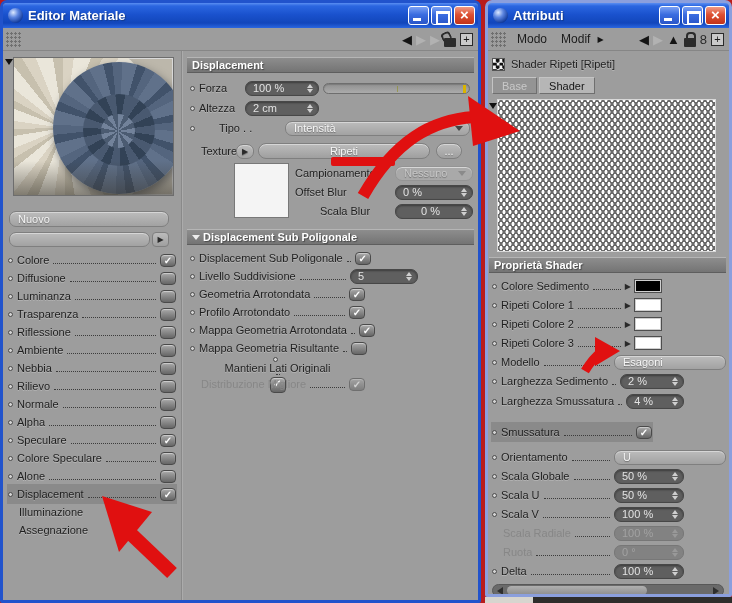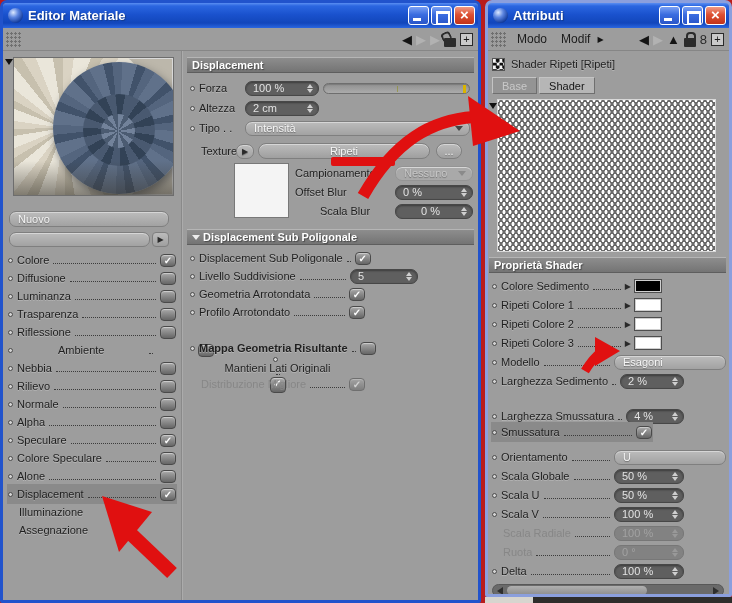--- a/index.html
+++ b/index.html
@@ -227,21 +227,21 @@
             <span class="rowlabel">Trasparenza</span>
             <span class="leader"></span>
             <span class="chk"></span>
           </div>
         <div class="row" style="top:272px;">
             <span class="bullet"></span>
             <span class="rowlabel">Riflessione</span>
             <span class="leader"></span>
             <span class="chk"></span>
           </div>
-        <div class="row" style="top:290px;gap:41px;">
+        <div class="row" style="top:290px;">
             <span class="bullet"></span>
             <span class="rowlabel">Ambiente</span>
             <span class="leader"></span>
             <span class="chk"></span>
           </div>
         <div class="row" style="top:308px;">
             <span class="bullet"></span>
             <span class="rowlabel">Nebbia</span>
             <span class="leader"></span>
             <span class="chk"></span>
@@ -315,21 +315,21 @@
 
         <div class="row" style="left:5px; top:48px; width:280px;">
           <span class="bullet"></span>
           <span class="rowlabel" style="width:46px;">Altezza</span>
           <div class="stepper" style="width:74px;">
               <span class="val">2 cm</span>
               <span class="spin"></span>
             </div>
         </div>
 
-        <div class="row" style="left:5px; top:68px; width:280px;">
+        <div class="row" style="left:5px; top:68px; width:280px;gap:20px;">
           <span class="bullet"></span>
           <span class="rowlabel" style="width:46px;">Tipo . .</span>
           <div class="ddl" style="flex:1;">
               <span class="val">Intensità</span>
               <span class="dda"></span>
             </div>
         </div>
 
         <div class="row" style="left:5px; top:91px; width:280px;">
           <span class="rowlabel" style="width:46px; padding-left:11px;">Texture</span>
@@ -389,21 +389,27 @@
             <span class="rowlabel">Geometria Arrotondata</span>
             <span class="leader"></span>
             <span class="chk on"></span>
           </div>
         <div class="row" style="left:5px; top:252px; width:175px;">
             <span class="bullet"></span>
             <span class="rowlabel">Profilo Arrotondato</span>
             <span class="leader"></span>
             <span class="chk on"></span>
           </div>
-        <div class="row" style="left:5px; top:288px; width:175px;font-weight:bold;">
+        <div class="row" style="left:5px; top:270px; width:175px;">
+            <span class="bullet"></span>
+            <span class="rowlabel">Mappa Geometria Arrotondata</span>
+            <span class="leader"></span>
+            <span class="chk on"></span>
+          </div>
+        <div class="row" style="left:5px; top:288px; width:175px;">
             <span class="bullet"></span>
             <span class="rowlabel">Mappa Geometria Risultante</span>
             <span class="leader"></span>
             <span class="chk"></span>
           </div>
         <div class="row" style="left:5px; top:306px; width:175px;flex-direction:column;">
             <span class="bullet"></span>
             <span class="rowlabel">Mantieni Lati Originali</span>
             <span class="leader"></span>
             <span class="chk on"></span>
@@ -501,21 +507,21 @@
       <div class="row" style="left:4px; top:321px; width:234px;">
           <span class="bullet"></span>
           <span class="rowlabel">Larghezza Sedimento</span>
           <span class="leader"></span>
           <div class="stepper" style="width:70px;">
             <span class="val">2 %</span>
             <span class="spin"></span>
           </div>
           <span style="flex:0 0 42px;"></span>
         </div>
-      <div class="row" style="left:4px; top:356px; width:234px;">
+      <div class="row" style="left:4px; top:341px; width:234px;">
           <span class="bullet"></span>
           <span class="rowlabel">Larghezza Smussatura</span>
           <span class="leader"></span>
           <div class="stepper" style="width:70px;">
             <span class="val">4 %</span>
             <span class="spin"></span>
           </div>
           <span style="flex:0 0 42px;"></span>
         </div>
       <div class="row selrow" style="left:4px; top:372px; width:160px;">

